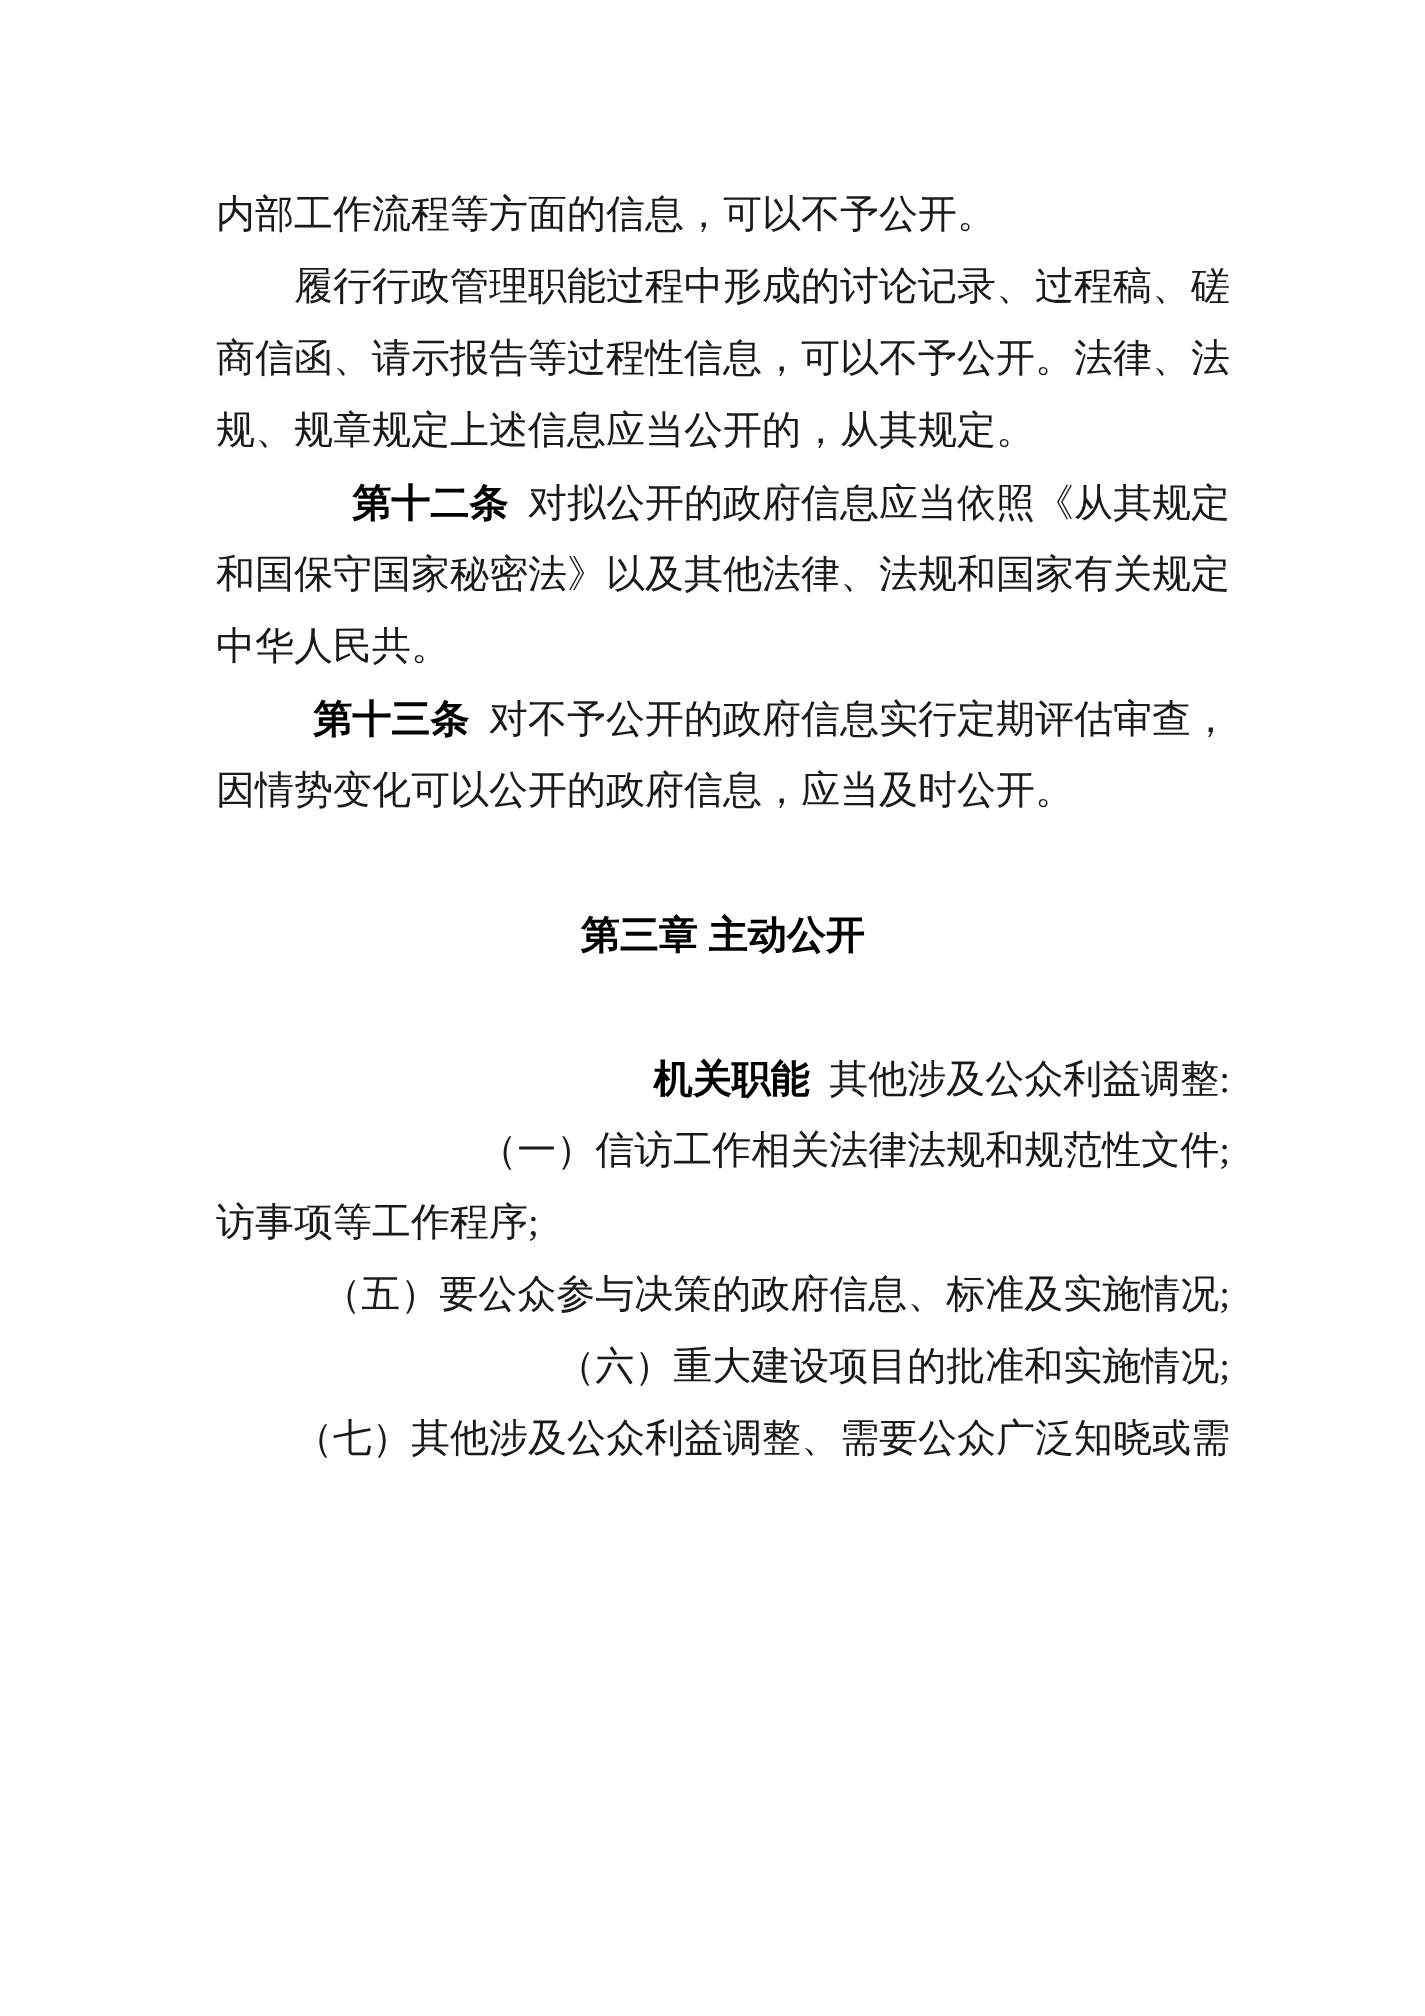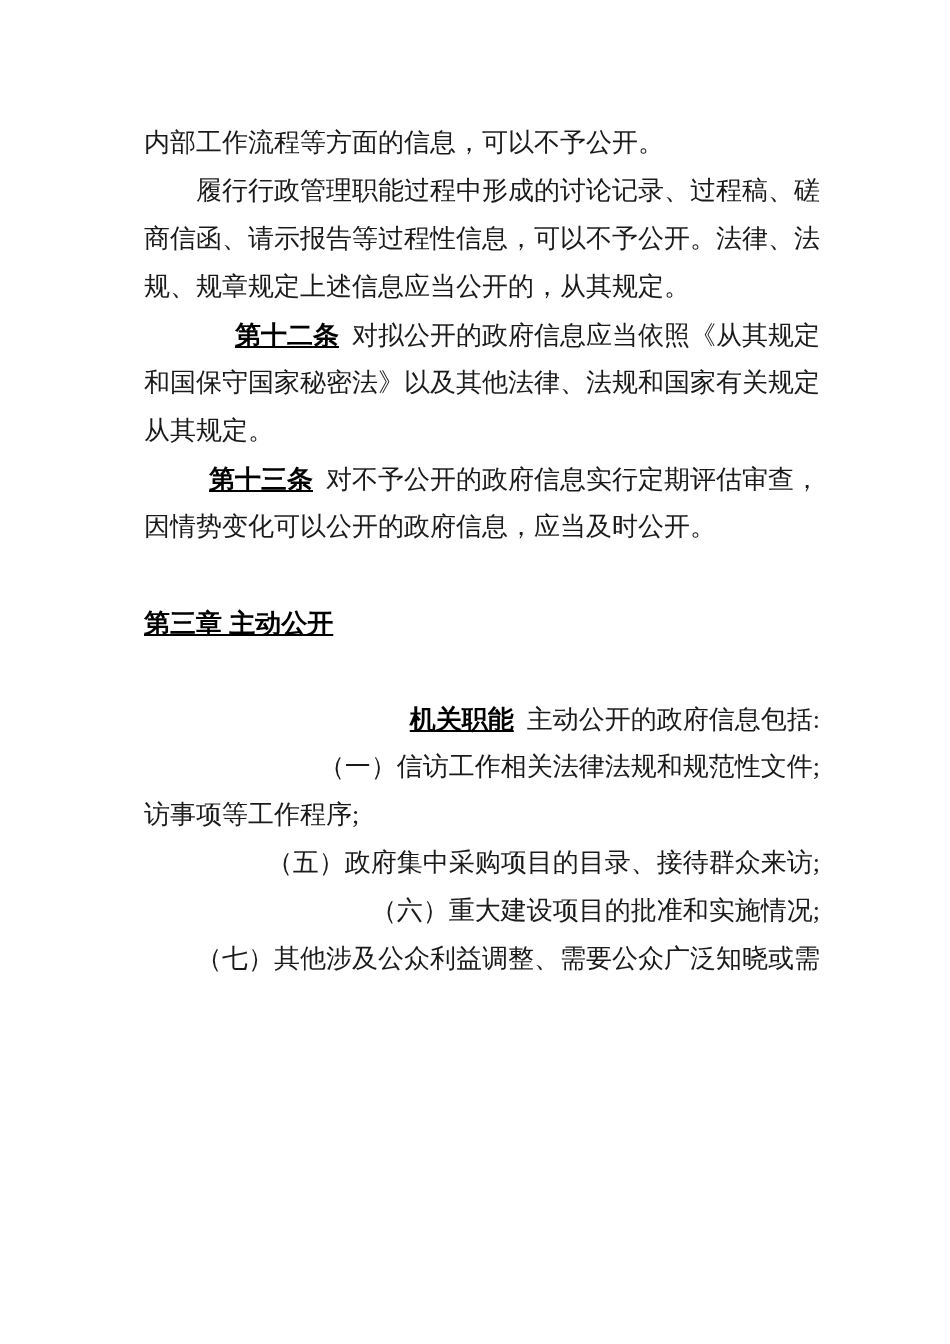--- a/index.html
+++ b/index.html
@@ -29,25 +29,24 @@
     font-size: 26px;
     white-space: pre;
     letter-spacing: 0;
   }
   .line.indent { padding-left: 52px; text-align: right; }
   .run { font-weight: 400; }
   .bold-run {
     font-weight: 700;
     font-family: "Liberation Sans", sans-serif;
     color: #000000;
-    text-decoration: underline;
   }
   .chapter-heading {
     margin: 48px 0;
-    text-align: left;
+    text-align: center;
   }
   .chapter-heading .line .run {
     font-weight: 700;
     font-family: "Liberation Sans", sans-serif;
     color: #000000;
   }
   .footer {
     position: absolute;
     top: 1241px;
     left: 0;
@@ -68,40 +67,40 @@
         <div class="line"><span class="run">内部工作流程等方面的信息，可以不予公开。</span></div>
       </div>
       <div class="block paragraph">
         <div class="line indent"><span class="run">履行行政管理职能过程中形成的讨论记录、过程稿、磋</span></div>
         <div class="line"><span class="run">商信函、请示报告等过程性信息，可以不予公开。法律、法</span></div>
         <div class="line"><span class="run">规、规章规定上述信息应当公开的，从其规定。</span></div>
       </div>
       <div class="block paragraph">
         <div class="line indent"><span class="run bold-run">第十二条</span><span class="run">  对拟公开的政府信息应当依照《从其规定</span></div>
         <div class="line"><span class="run">和国保守国家秘密法》以及其他法律、法规和国家有关规定</span></div>
-        <div class="line"><span class="run">从其规定。</span></div>
+        <div class="line"><span class="run">中华人民共。</span></div>
       </div>
       <div class="block paragraph">
         <div class="line indent"><span class="run bold-run">第十三条</span><span class="run">  对不予公开的政府信息实行定期评估审查，</span></div>
         <div class="line"><span class="run">因情势变化可以公开的政府信息，应当及时公开。</span></div>
       </div>
       <div class="block chapter-heading">
         <div class="line"><span class="run bold-run">第三章 主动公开</span></div>
       </div>
       <div class="block paragraph">
-        <div class="line indent"><span class="run bold-run">机关职能</span><span class="run">  主动公开的政府信息包括:</span></div>
+        <div class="line indent"><span class="run bold-run">机关职能</span><span class="run">  其他涉及公众利益调整:</span></div>
       </div>
       <div class="block paragraph">
         <div class="line indent"><span class="run">（一）信访工作相关法律法规和规范性文件;</span></div>
       </div>
       <div class="block paragraph">
         <div class="line"><span class="run">访事项等工作程序;</span></div>
       </div>
       <div class="block paragraph">
-        <div class="line indent"><span class="run">（五）政府集中采购项目的目录、接待群众来访;</span></div>
+        <div class="line indent"><span class="run">（五）要公众参与决策的政府信息、标准及实施情况;</span></div>
       </div>
       <div class="block paragraph">
         <div class="line indent"><span class="run">（六）重大建设项目的批准和实施情况;</span></div>
       </div>
       <div class="block paragraph">
         <div class="line indent"><span class="run">（七）其他涉及公众利益调整、需要公众广泛知晓或需</span></div>
       </div>
     </div>
   <div class="footer">3</div>
 </div>

